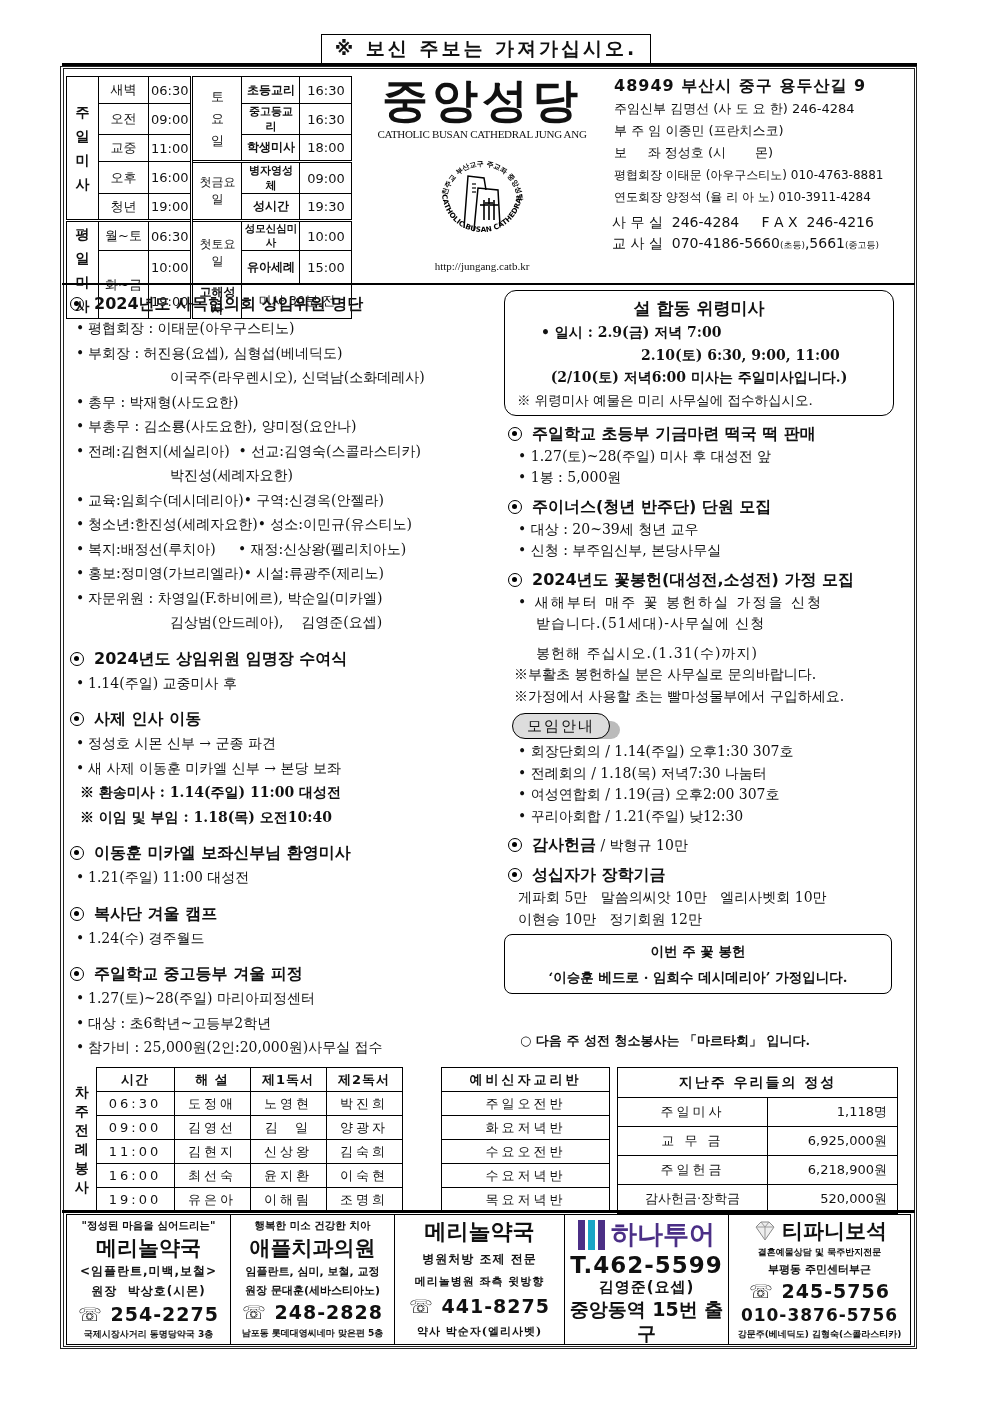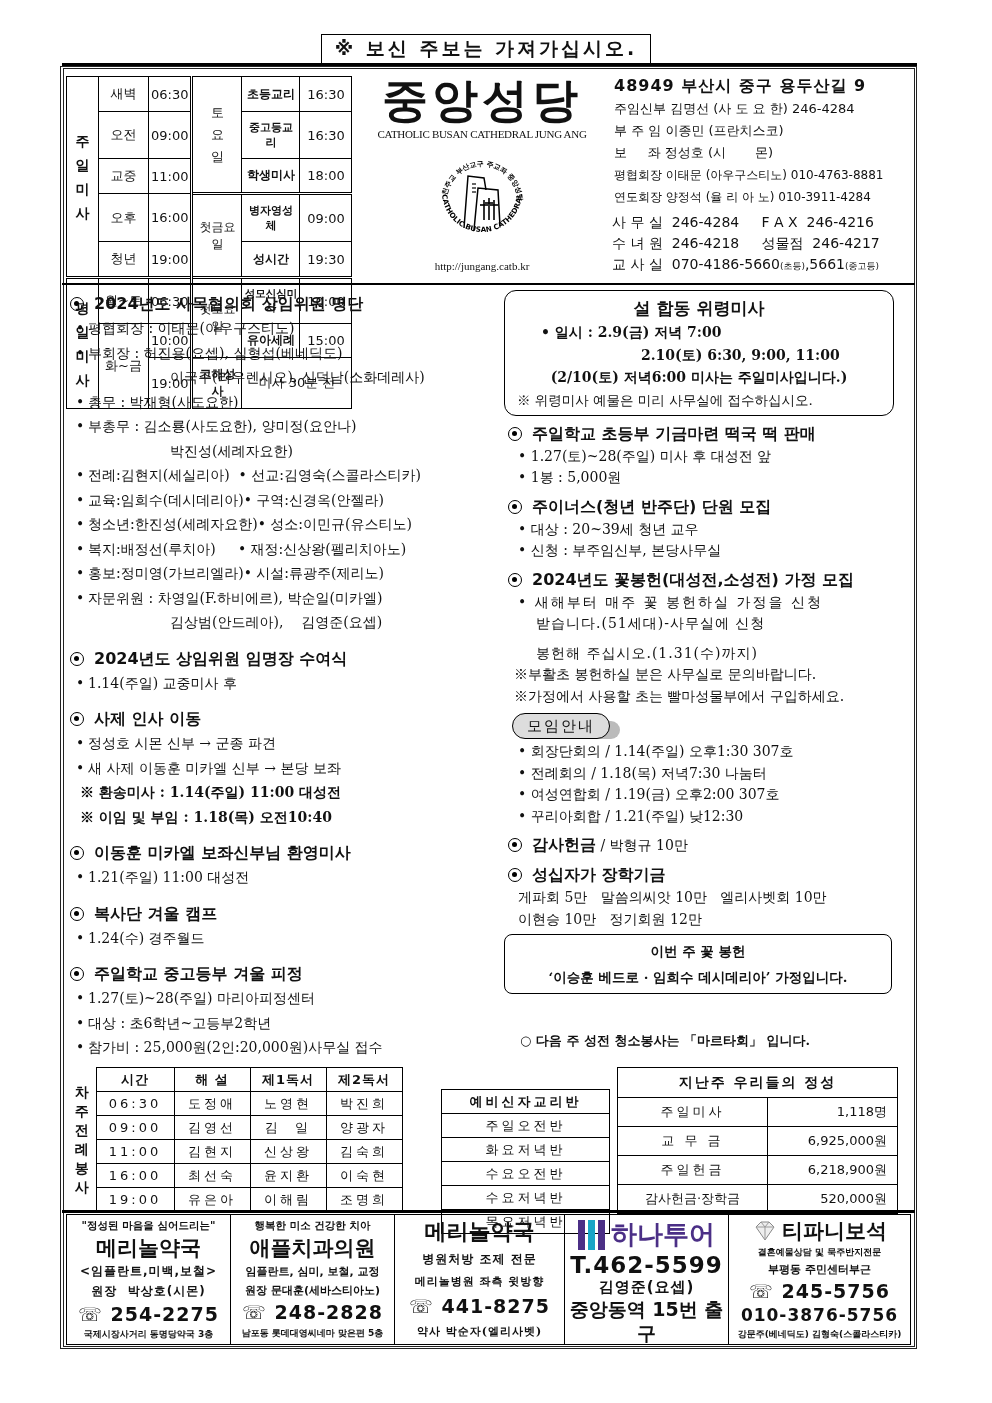--- a/index.html
+++ b/index.html
@@ -7,21 +7,21 @@
   .serif { font-family: "DejaVu Serif", serif; }
   .b { font-weight: bold; }
 
   #notice { position: absolute; left: 321px; top: 34px; width: 330px; height: 30px; border: 1.5px solid #000; text-align: center; font-size: 19px; font-weight: bold; line-height: 27px; letter-spacing: 3px; }
   #notice-line { position: absolute; left: 62px; top: 63px; width: 855px; height: 3px; background: #000; }
 
   #frame { position: absolute; left: 60px; top: 66px; width: 857px; height: 1283px; border: 3px double #222; border-left-width: 4px; }
 
   
   #sched { position: absolute; left: 66px; top: 76px; border-collapse: collapse; font-size: 13px; }
-  #sched td { border: 1px solid #000; text-align: center; height: 27px; padding: 8px 2px; }
+  #sched td { border: 1px solid #000; text-align: center; height: 27px; padding: 0 2px; }
   #sched .hdr { font-weight: bold; font-size: 14px; line-height: 24px; }
   #sched .dow { font-size: 13px; line-height: 22px; }
 
   
   #title-block { position: absolute; left: 362px; top: 74px; width: 240px; text-align: center; }
   #main-title { font-size: 46px; font-weight: bold; letter-spacing: 4px; line-height: 52px; }
   #eng-title { font-family: "Liberation Serif", serif; font-size: 11px; letter-spacing: -0.3px; margin-top: 2px; }
   #logo { margin: 10px auto 0; width: 100px; height: 100px; }
   #url { font-family: "Liberation Serif", serif; font-size: 11px; margin-top: 6px; }
 
@@ -57,21 +57,21 @@
   .r-cont { padding-left: 32px; }
   #meeting-badge { display: inline-block; margin: 6px 0 2px 8px; padding: 0 14px; height: 26px; line-height: 24px; border: 1.5px solid #000; border-radius: 14px; background: #ddd; font-size: 15px; letter-spacing: 2px; box-shadow: 14px 4px 0 -4px #bbb; }
   #flower-box { border: 1.5px solid #000; border-radius: 8px; width: 388px; margin-top: 4px; text-align: center; font-family: "DejaVu Serif", serif; font-size: 13.5px; font-weight: bold; line-height: 26px; padding: 3px 0; }
   #next-clean { font-family: "DejaVu Serif", serif; font-weight: bold; font-size: 13px; line-height: 22px; padding-left: 16px; margin-top: 36px; }
 
   
   #serve { position: absolute; left: 68px; top: 1067px; border-collapse: collapse; font-size: 13px; }
   #serve td, #serve th { border: 1px solid #000; height: 24px; text-align: center; letter-spacing: 3px; font-weight: normal; }
   #serve th { font-weight: bold; letter-spacing: 1px; }
   #serve .vert { width: 28px; font-weight: bold; font-size: 14px; line-height: 19px; letter-spacing: 0; }
-  #catech { position: absolute; left: 441px; top: 1067px; border-collapse: collapse; font-size: 13px; margin-top: 22px; }
+  #catech { position: absolute; left: 441px; top: 1067px; border-collapse: collapse; font-size: 13px; }
   #catech td, #catech th { border: 1px solid #000; height: 24px; width: 168px; text-align: center; letter-spacing: 3px; }
   #catech th { font-weight: bold; }
   #offer { position: absolute; left: 617px; top: 1067px; border-collapse: collapse; font-size: 13px; }
   #offer td, #offer th { border: 1px solid #000; height: 29px; }
   #offer th { font-weight: bold; font-size: 14px; letter-spacing: 2px; height: 30px; }
   #offer td.k { width: 150px; text-align: center; letter-spacing: 3px; }
   #offer td.v { width: 130px; text-align: right; padding-right: 10px; }
   #tbl-line { position: absolute; left: 62px; top: 1210px; width: 853px; height: 3px; background: #000; }
 
   
@@ -182,37 +182,36 @@
 <div id="contact">
   <div id="addr">48949  부산시 중구 용두산길 9</div>
   <div>주임신부 김명선 (사 도 요 한) 246-4284</div>
   <div>부 주 임 이종민 (프란치스코)</div>
   <div style="white-space:pre">보     좌 정성호 (시       몬)</div>
   <div style="font-size:12px">평협회장 이태문 (아우구스티노) 010-4763-8881</div>
   <div style="font-size:12px">연도회장 양정석 (율 리 아 노) 010-3911-4284</div>
 </div>
 <div id="offices">
   <div style="white-space:pre">사 무 실  246-4284     F A X  246-4216</div>
-  <div style="white-space:pre">수 녀 원  246-4218     성물점  246-4217</div>
   <div style="white-space:pre"><span>교 사 실  070-4186-5660</span><span class="small">(초등)</span><span>,5661</span><span class="small">(중고등)</span></div>
 </div>
 <div id="hdr-line"></div>
 
 <div id="left">
   <div class="sec-title">
       <span class="radio"></span>
       <span>2024년도 사목협의회 상임위원 명단</span>
     </div>
   <div class="item"><span class="dot">•</span><span>평협회장 : 이태문(아우구스티노)</span></div>
   <div class="item"><span class="dot">•</span><span>부회장 : 허진용(요셉), 심형섭(베네딕도)</span></div>
   <div class="item indent"><span>이국주(라우렌시오), 신덕남(소화데레사)</span></div>
   <div class="item"><span class="dot">•</span><span>총무 : 박재형(사도요한)</span></div>
   <div class="item"><span class="dot">•</span><span>부총무 : 김소룡(사도요한), 양미정(요안나)</span></div>
+  <div class="item" style="white-space:pre"><span class="dot">•</span><span>전례:김현지(세실리아)  • 선교:김영숙(스콜라스티카)</span></div>
   <div class="item indent"><span>박진성(세례자요한)</span></div>
-  <div class="item" style="white-space:pre"><span class="dot">•</span><span>전례:김현지(세실리아)  • 선교:김영숙(스콜라스티카)</span></div>
   <div class="item"><span class="dot">•</span><span>교육:임희수(데시데리아)• 구역:신경옥(안젤라)</span></div>
   <div class="item"><span class="dot">•</span><span>청소년:한진성(세례자요한)• 성소:이민규(유스티노)</span></div>
   <div class="item" style="white-space:pre"><span class="dot">•</span><span>복지:배정선(루치아)     • 재정:신상왕(펠리치아노)</span></div>
   <div class="item"><span class="dot">•</span><span>홍보:정미영(가브리엘라)• 시설:류광주(제리노)</span></div>
   <div class="item"><span class="dot">•</span><span>자문위원 : 차영일(F.하비에르), 박순일(미카엘)</span></div>
   <div class="item indent" style="white-space:pre"><span>김상범(안드레아),    김영준(요셉)</span></div>
   <div class="gap"></div>
 
   <div class="sec-title">
       <span class="radio"></span>

